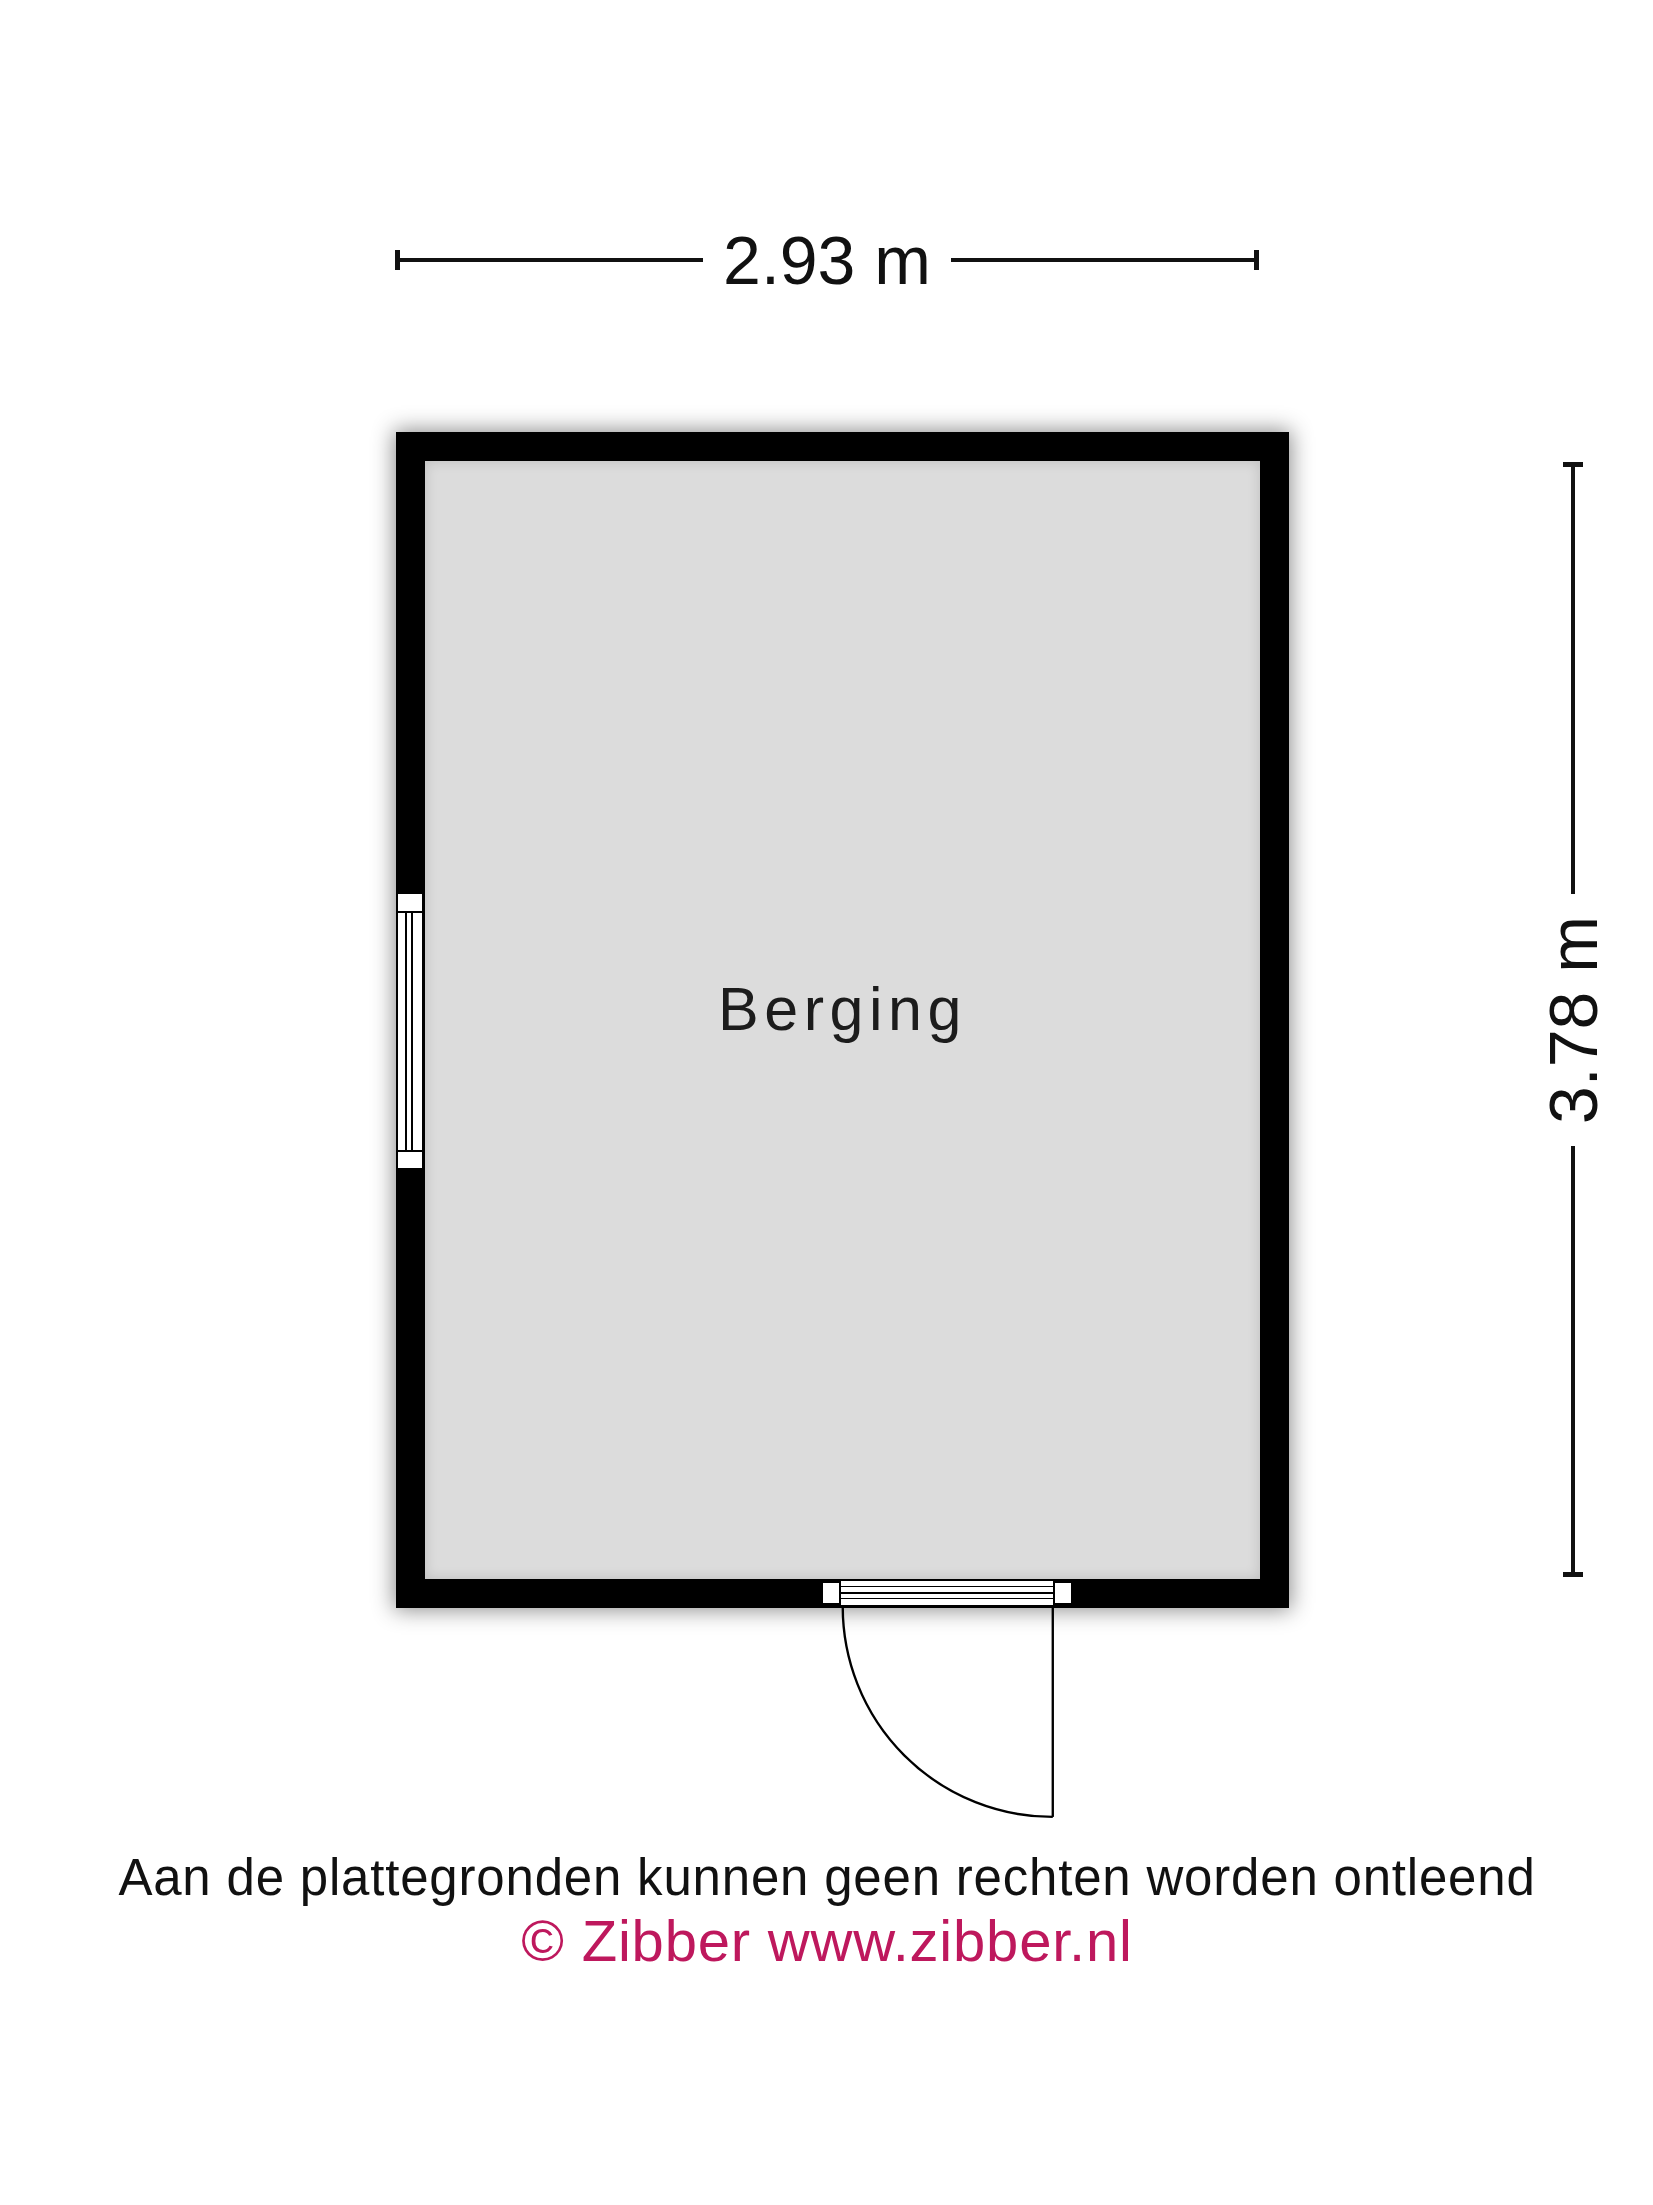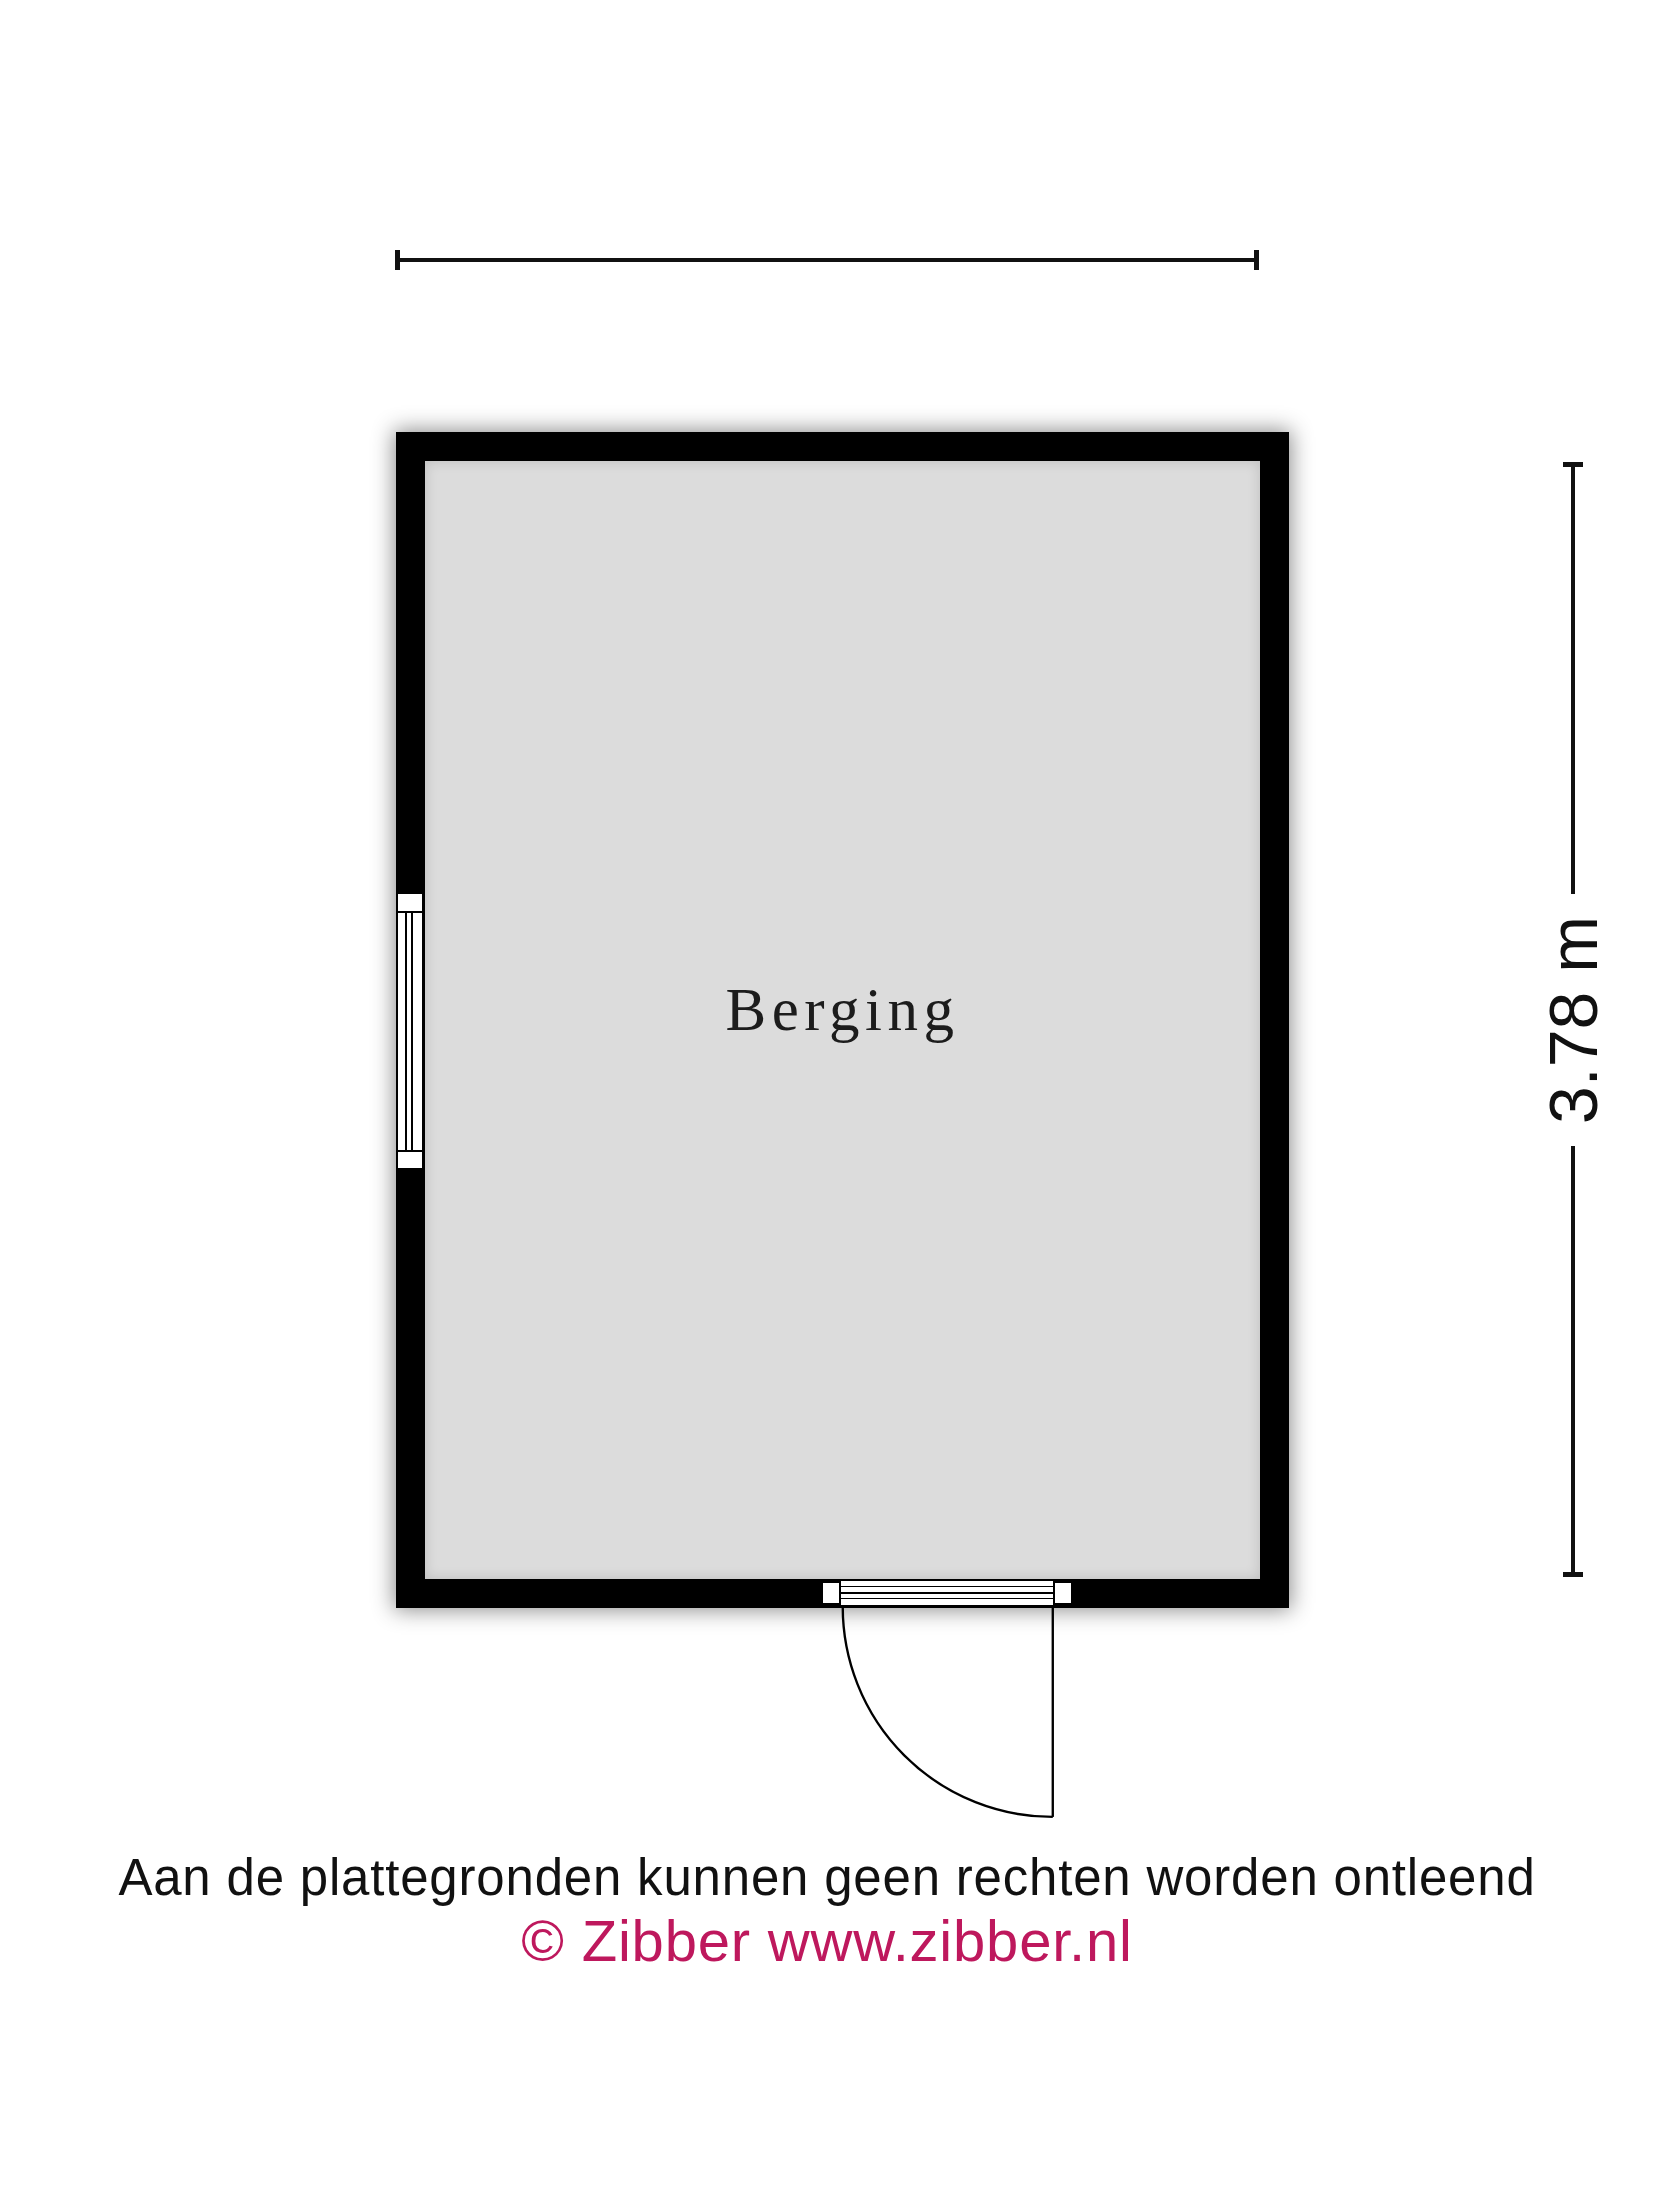--- a/index.html
+++ b/index.html
@@ -49,21 +49,20 @@
     left: 396px; top: 432px;
     width: 893px; height: 1176px;
     background: #000000;
     box-shadow: 0 0 20.5px 1.6px rgba(0,0,0,0.45);
   }
   .floor {
     position: absolute;
     left: 29px; top: 29px; right: 29px; bottom: 29px;
     background: #dcdcdc;
     box-shadow: inset 0 0 12.6px rgba(0,0,0,0.14);
-    font-family: Liberation Serif, serif;
   }
   .room-label {
     position: absolute;
     left: 50%; top: calc(50% - 11px);
     transform: translate(-50%, -50%);
     font-size: 61px; letter-spacing: 5.5px; line-height: 1;
     color: #1c1c1c; white-space: nowrap;
   }
 
   
@@ -130,20 +129,21 @@
   }
 </style>
 </head>
 <body>
 
 <div class="page">
 
   <div class="dim-h">
     <div class="tick"></div>
     <div class="seg"></div>
+    <div class="lbl">2.93 m</div>
     <div class="seg"></div>
     <div class="tick"></div>
   </div>
 
   <div class="dim-v">
     <div class="tick"></div>
     <div class="seg"></div>
     <div class="lblwrap">
       <div class="lbl">3.78 m</div>
     </div>

